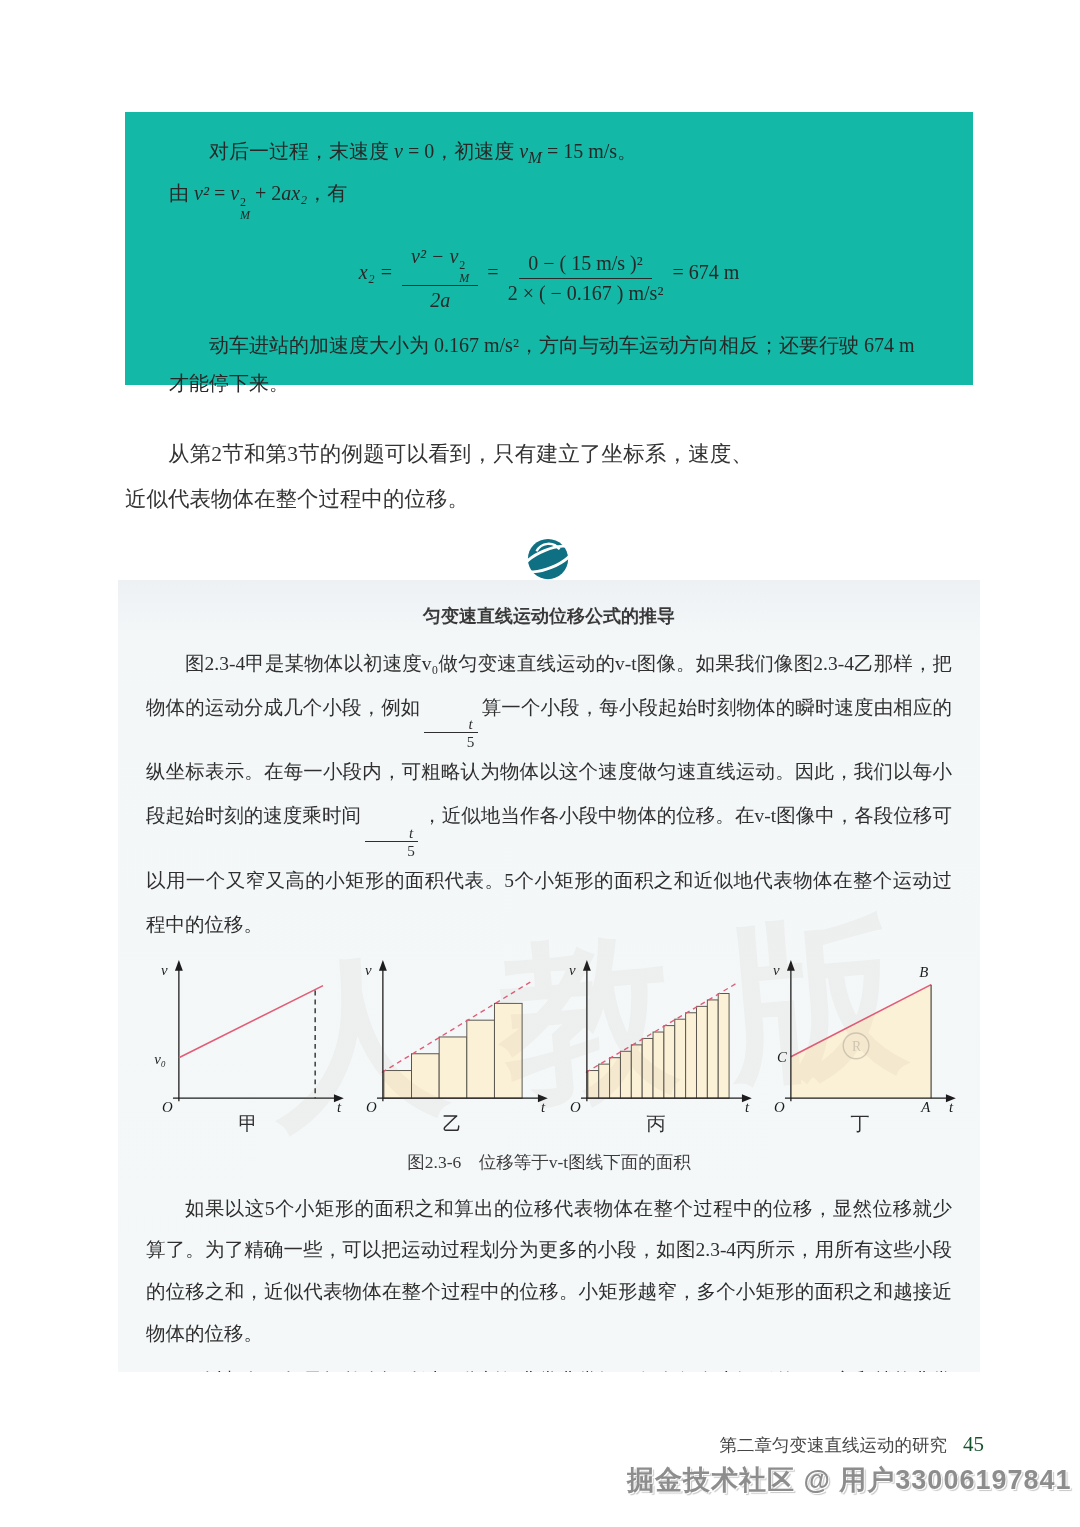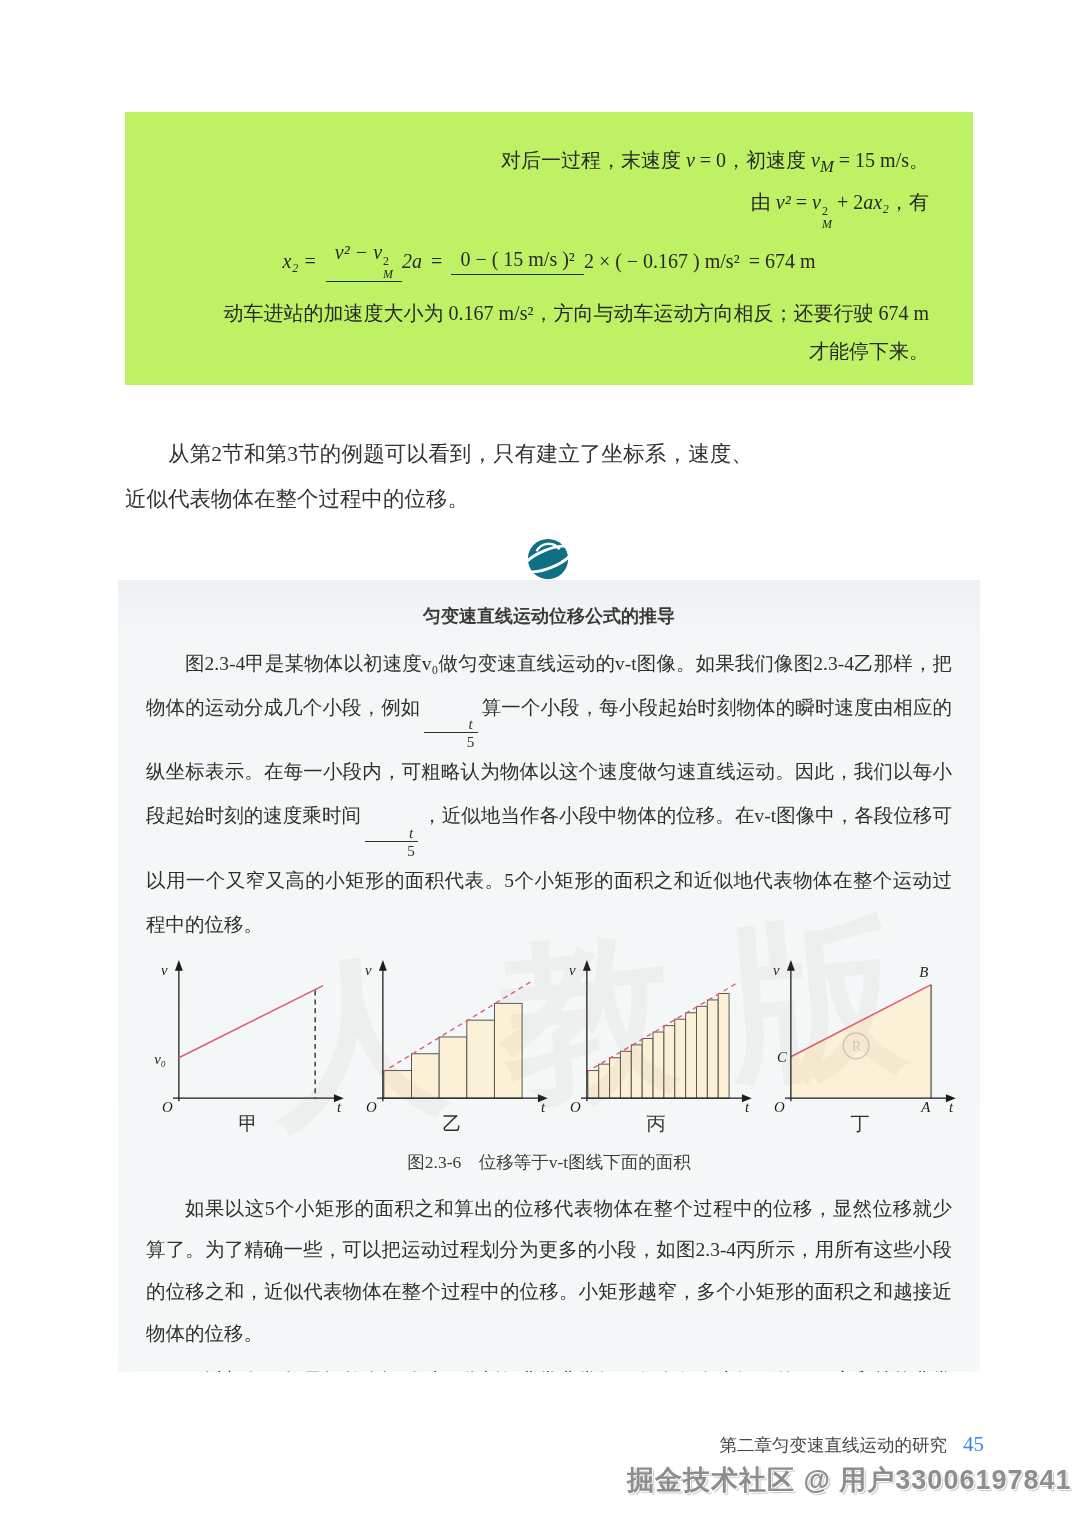--- a/index.html
+++ b/index.html
@@ -6,29 +6,29 @@
   .page{
     position:relative;width:1080px;height:1527px;background:#ffffff;overflow:hidden;
     font-family:"Liberation Serif","DejaVu Serif",serif;color:#333;
   }
   p{margin:0;}
   .it{font-style:italic;}
 
   
   .solution-box{
     position:absolute;left:125px;top:112px;width:848px;height:273px;
-    background:#bef264;box-sizing:border-box;padding:29px 44px 0 44px;
-    font-size:20px;line-height:1.9;color:#282828;text-align:right;
+    background:#14b8a6;box-sizing:border-box;padding:20px 44px 0 44px;
+    font-size:20px;line-height:1.9;color:#282828;
   }
   .solution-box .indent{text-indent:2em;}
   .formula-row{
     display:flex;align-items:center;justify-content:center;gap:9px;
     margin:8px 0 12px 0;font-size:20px;color:#282828;
   }
-  .frac{display:inline-flex;align-items:center;line-height:1.35;}
+  .frac{display:inline-flex;flex-direction:column;align-items:center;line-height:1.35;margin-top:13px;}
   .frac .num{padding:0 9px 1px 9px;border-bottom:1.6px solid #2b2b2b;}
   .frac .den{padding-top:1px;}
   .supsub{
     display:inline-flex;flex-direction:column;align-items:flex-start;
     font-size:0.60em;line-height:1.08;vertical-align:-0.5em;margin-left:1px;
   }
   .supsub .ss-sup{font-style:normal;}
   .supsub .ss-sub{font-style:italic;}
 
   
@@ -91,21 +91,21 @@
 
   .caption{
     text-align:center;font-size:17.5px;color:#3c3c3c;margin:14px 0 14px 0;text-indent:0;
   }
 
   
   .footer{
     position:absolute;top:1432px;right:96px;font-size:17.5px;color:#454545;white-space:nowrap;
   }
   .footer .chapter{}
-  .footer .page-num{font-size:21px;margin-left:16px;color:#3b82f6;}
+  .footer .page-num{font-size:21px;margin-left:16px;color:#14532d;}
   .brand-wm{
     position:absolute;left:270px;top:900px;font-size:175px;font-weight:700;
     color:rgba(140,115,105,0.06);transform:rotate(-5deg);letter-spacing:55px;
     pointer-events:none;white-space:nowrap;
   }
   .bottom-wm{
     position:absolute;left:627px;top:1462px;font-size:27px;font-weight:700;
     font-family:"Liberation Sans","DejaVu Sans",sans-serif;
     color:#8d8d8d;letter-spacing:1px;white-space:nowrap;
     text-shadow:1px 1px 0 #ffffff,2px 2px 1px rgba(0,0,0,0.22);

